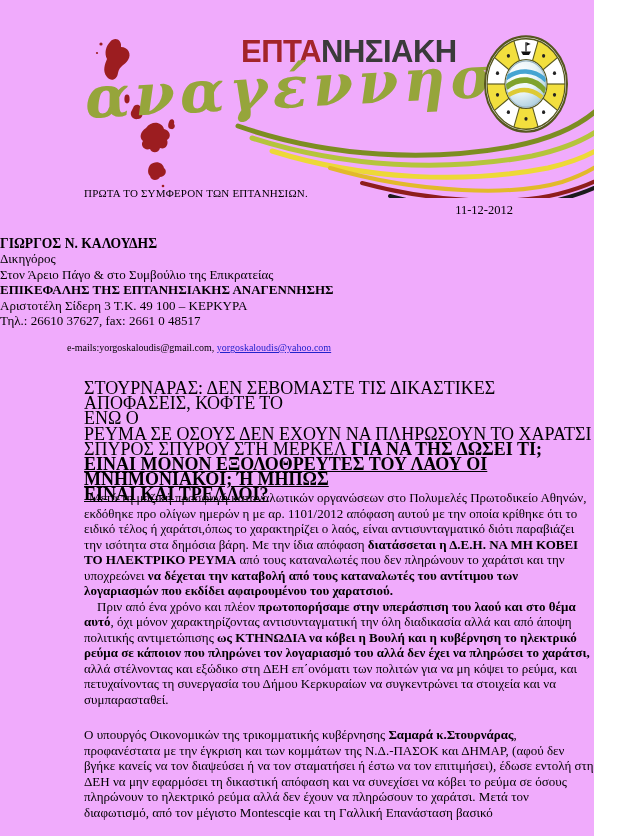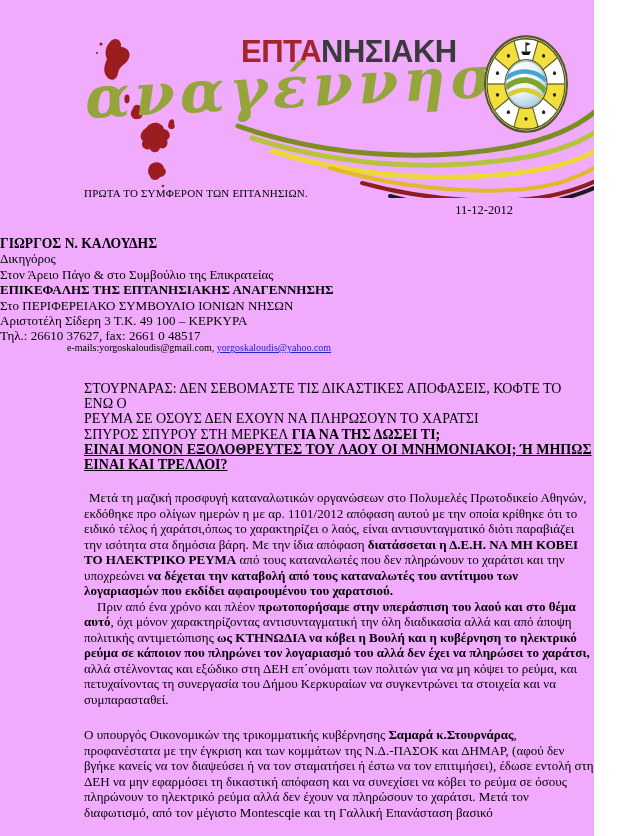--- a/index.html
+++ b/index.html
@@ -8,21 +8,21 @@
   .logo-wrap{position:absolute;top:0;left:0;width:641px;height:198px;}
   .motto{position:absolute;left:84px;top:187px;font-size:11px;letter-spacing:.2px;}
   .date{position:absolute;right:81px;top:203px;font-size:12.5px;}
   .hdr{position:absolute;left:0;top:236px;width:641px;
        font-size:13px;line-height:15.4px;}
   .hdr .name{font-weight:bold;font-size:13.6px;}
   .hdr .role{font-weight:bold;}
   .emails{position:absolute;left:67px;top:342px;font-size:10px;}
   .email-link{color:#2222cc;text-decoration:underline;cursor:pointer;}
   .headline{position:absolute;left:84px;top:381px;width:512px;
-            font-size:14px;line-height:15.2px;}
+            font-size:18px;line-height:15.2px;}
   .headline .hl-bold{font-weight:bold;}
   .headline .hl-ul{font-weight:bold;text-decoration:underline;}
   .content{position:absolute;left:84px;top:490px;width:510px;
            font-size:13px;line-height:15.5px;text-align:left;}
   .content p{margin:0;}
   .content p.p1{text-indent:5px;}
   .content p.p2{text-indent:13px;}
   .content p.p3{margin-top:20px;}
   b{font-weight:bold;}
 </style>
@@ -115,21 +115,20 @@
   </div>
 
   <div class="motto">ΠΡΩΤΑ ΤΟ ΣΥΜΦΕΡΟΝ ΤΩΝ ΕΠΤΑΝΗΣΙΩΝ.</div>
   <div class="date">11-12-2012</div>
 
   <div class="hdr">
     <div class="name">ΓΙΩΡΓΟΣ Ν. ΚΑΛΟΥΔΗΣ</div>
     <div>Δικηγόρος</div>
     <div>Στον Άρειο Πάγο  &amp; στο Συμβούλιο της Επικρατείας</div>
     <div class="role"><span>ΕΠΙΚΕΦΑΛΗΣ ΤΗΣ </span><span>ΕΠΤΑΝΗΣΙΑΚΗΣ ΑΝΑΓΕΝΝΗΣΗΣ</span></div>
-    <div>Στο ΠΕΡΙΦΕΡΕΙΑΚΟ ΣΥΜΒΟΥΛΙΟ ΙΟΝΙΩΝ ΝΗΣΩΝ</div>
     <div>Αριστοτέλη Σίδερη 3 Τ.Κ. 49 100 – ΚΕΡΚΥΡΑ</div>
     <div>Τηλ.: 26610 37627, fax: 2661 0 48517</div>
   </div>
   <div class="emails"><span>e-mails:yorgoskaloudis@gmail.com, </span><a class="email-link">yorgoskaloudis@yahoo.com</a></div>
 
   <div class="headline">
     <div>ΣΤΟΥΡΝΑΡΑΣ: ΔΕΝ ΣΕΒΟΜΑΣΤΕ ΤΙΣ ΔΙΚΑΣΤΙΚΕΣ ΑΠΟΦΑΣΕΙΣ, ΚΟΦΤΕ ΤΟ</div>
     <div>ΕΝΩ Ο</div>
     <div>ΡΕΥΜΑ ΣΕ ΟΣΟΥΣ ΔΕΝ ΕΧΟΥΝ ΝΑ ΠΛΗΡΩΣΟΥΝ ΤΟ ΧΑΡΑΤΣΙ</div>
     <div><span>ΣΠΥΡΟΣ ΣΠΥΡΟΥ ΣΤΗ ΜΕΡΚΕΛ </span><span class="hl-bold">ΓΙΑ ΝΑ ΤΗΣ ΔΩΣΕΙ ΤΙ;</span></div>

